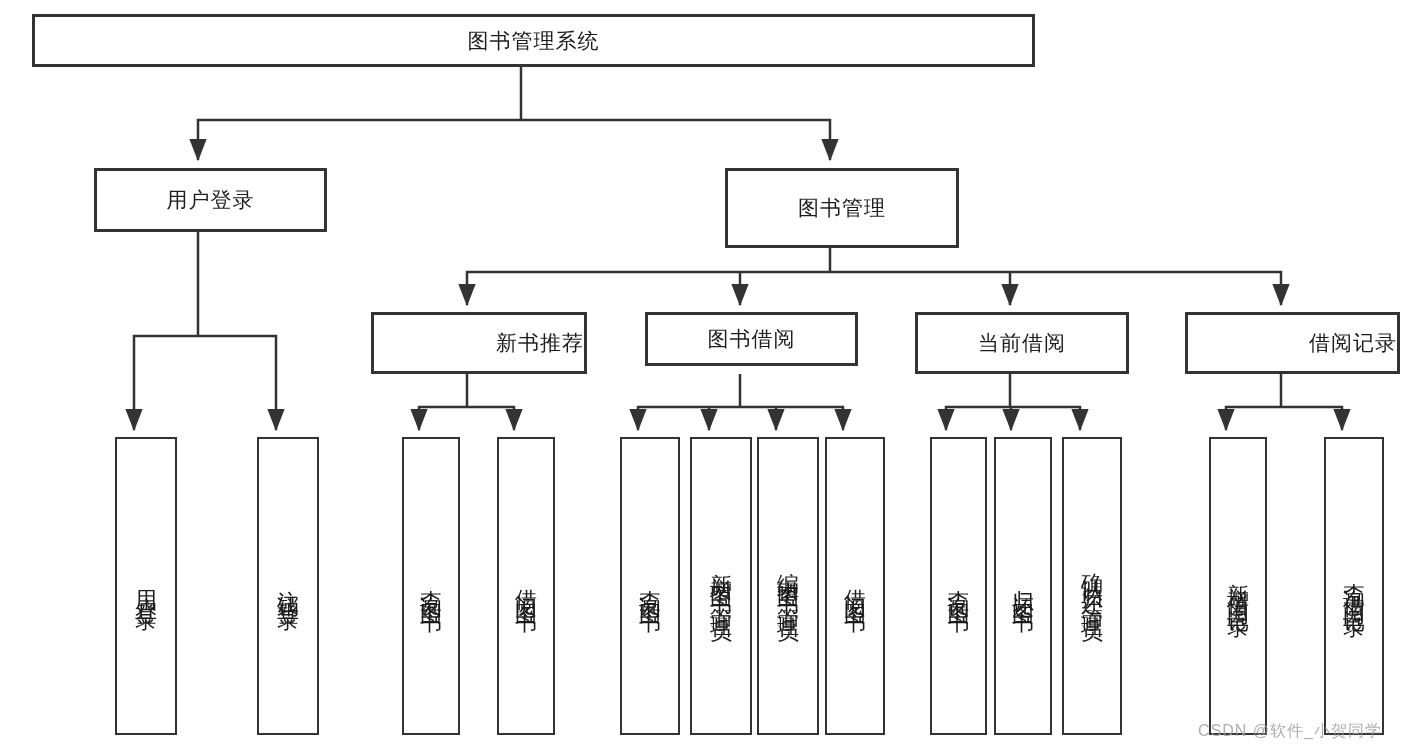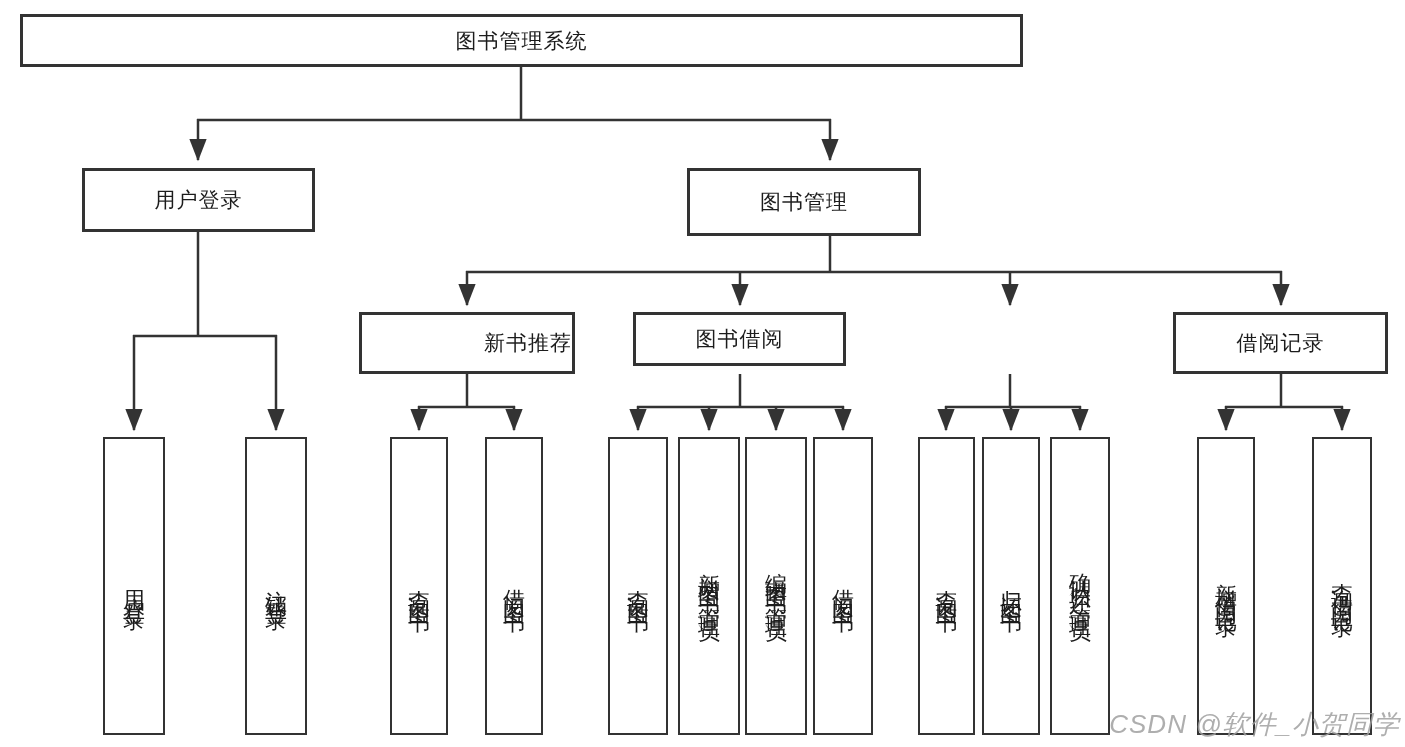--- a/index.html
+++ b/index.html
@@ -35,46 +35,46 @@
     position:absolute;
     background:#ffffff;
     border:3px solid var(--line);
     display:flex;
     align-items:center;
     justify-content:center;
     z-index:2;
     font-size:21px;
     letter-spacing:1px;
     color:var(--text);
+    margin-left:12px;
   }
   .node.h{
     text-align:center;
   }
   .node.leaf{
     border-width:2.5px;
     font-size:22px;
   }
   .vtext{
     writing-mode:vertical-rl;
     text-orientation:mixed;
     letter-spacing:7px;
     line-height:1.0;
     white-space:nowrap;
   }
   .watermark{
     position:absolute;
-    right:5px;
+    right:23px;
     bottom:5px;
     z-index:3;
-    font-size:26px;
+    font-size:16px;
     color:var(--watermark);
     opacity:0.85;
     letter-spacing:1px;
     white-space:nowrap;
-    font-style:italic;
   }
 </style>
 </head>
 <body>
 
 <div class="canvas">
 
   <svg class="connectors" viewBox="0 0 1405 747" xmlns="http://www.w3.org/2000/svg">
     <defs>
       <marker id="arrow" markerWidth="10" markerHeight="10" refX="8.5" refY="3.5" orient="auto" markerUnits="strokeWidth">
@@ -123,31 +123,34 @@
     <line x1="1342" y1="406" x2="1342" y2="430" marker-end="url(#arrow)"></line>
   </svg>
 
   <div class="node h" style="left:20px;top:14px;width:1003px;height:53px;">
     <span>图书管理系统</span>
   </div>
 
   <div class="node h" style="left:82px;top:168px;width:233px;height:64px;">
     <span>用户登录</span>
   </div>
-  <div class="node h" style="left:687px;top:168px;width:234px;height:68px;">
+  <div class="node h" style="left:713px;top:168px;width:234px;height:80px;">
     <span>图书管理</span>
   </div>
 
   <div class="node h" style="left:359px;top:312px;width:216px;height:62px;justify-content:flex-end;">
     <span>新书推荐</span>
   </div>
   <div class="node h" style="left:633px;top:312px;width:213px;height:54px;">
     <span>图书借阅</span>
   </div>
-  <div class="node h" style="left:1173px;top:312px;width:215px;height:62px;">
+  <div class="node h" style="left:903px;top:312px;width:214px;height:62px;">
+    <span>当前借阅</span>
+  </div>
+  <div class="node h" style="left:1173px;top:312px;width:215px;height:62px;justify-content:flex-end;">
     <span>借阅记录</span>
   </div>
 
   <div class="node leaf" style="left:103px;top:437px;width:62px;height:298px;">
     <span class="vtext">用户登录</span>
   </div>
   <div class="node leaf" style="left:245px;top:437px;width:62px;height:298px;">
     <span class="vtext">注销登录</span>
   </div>
 

